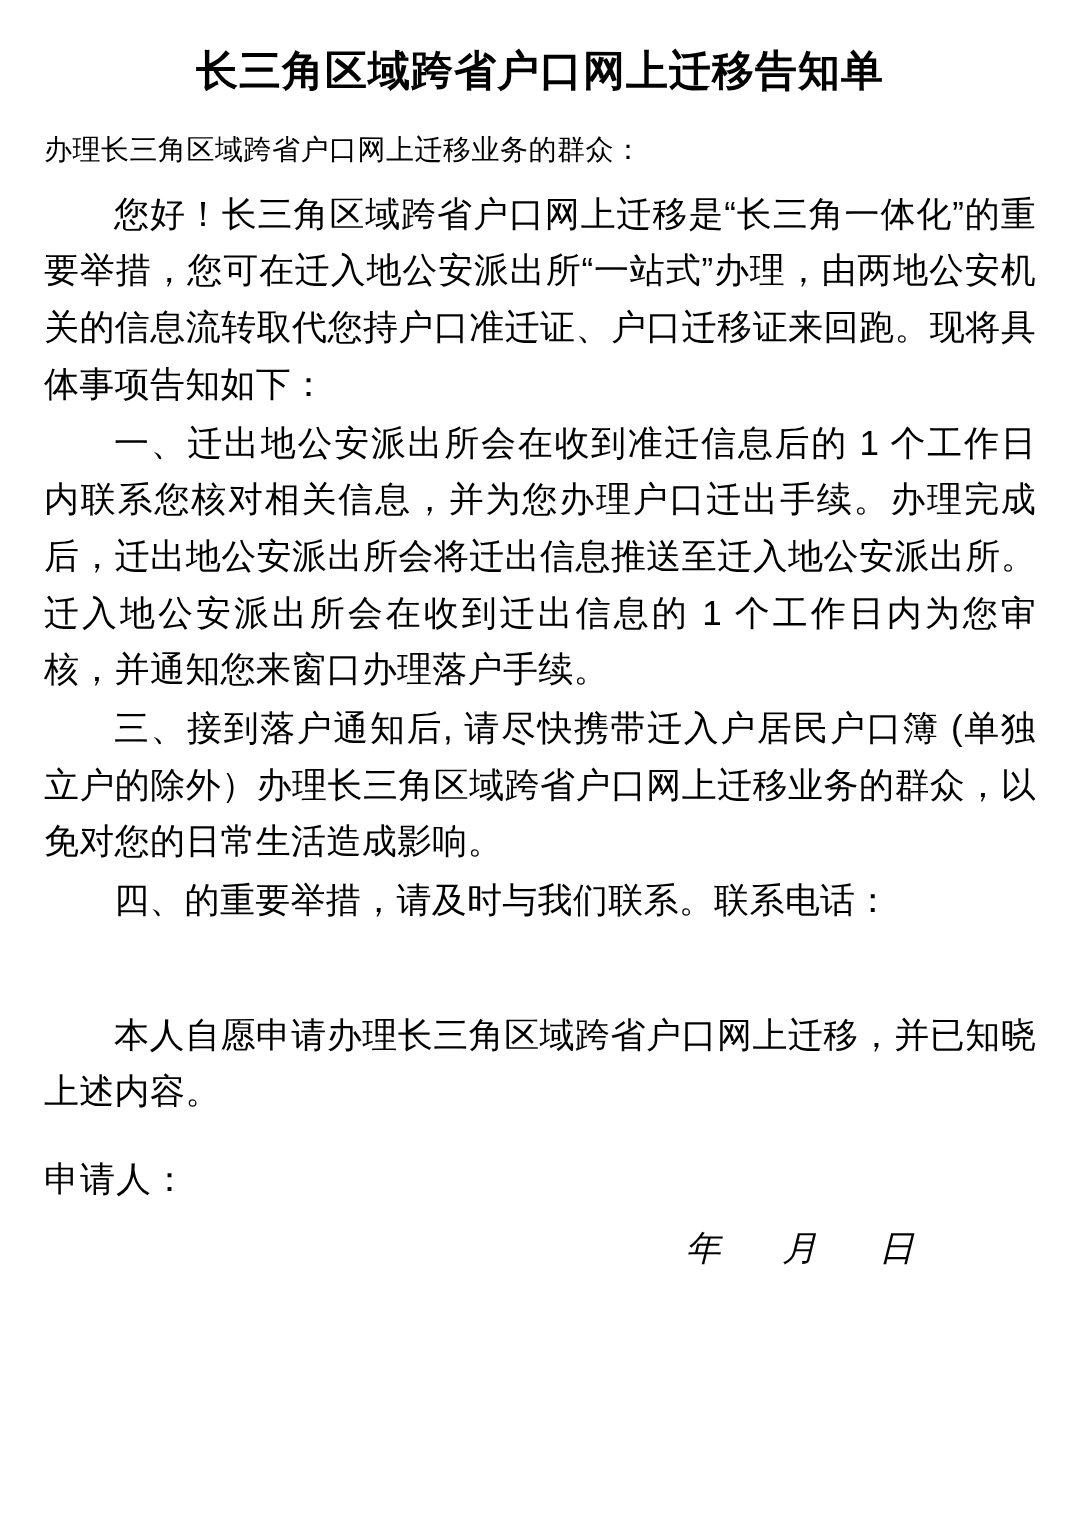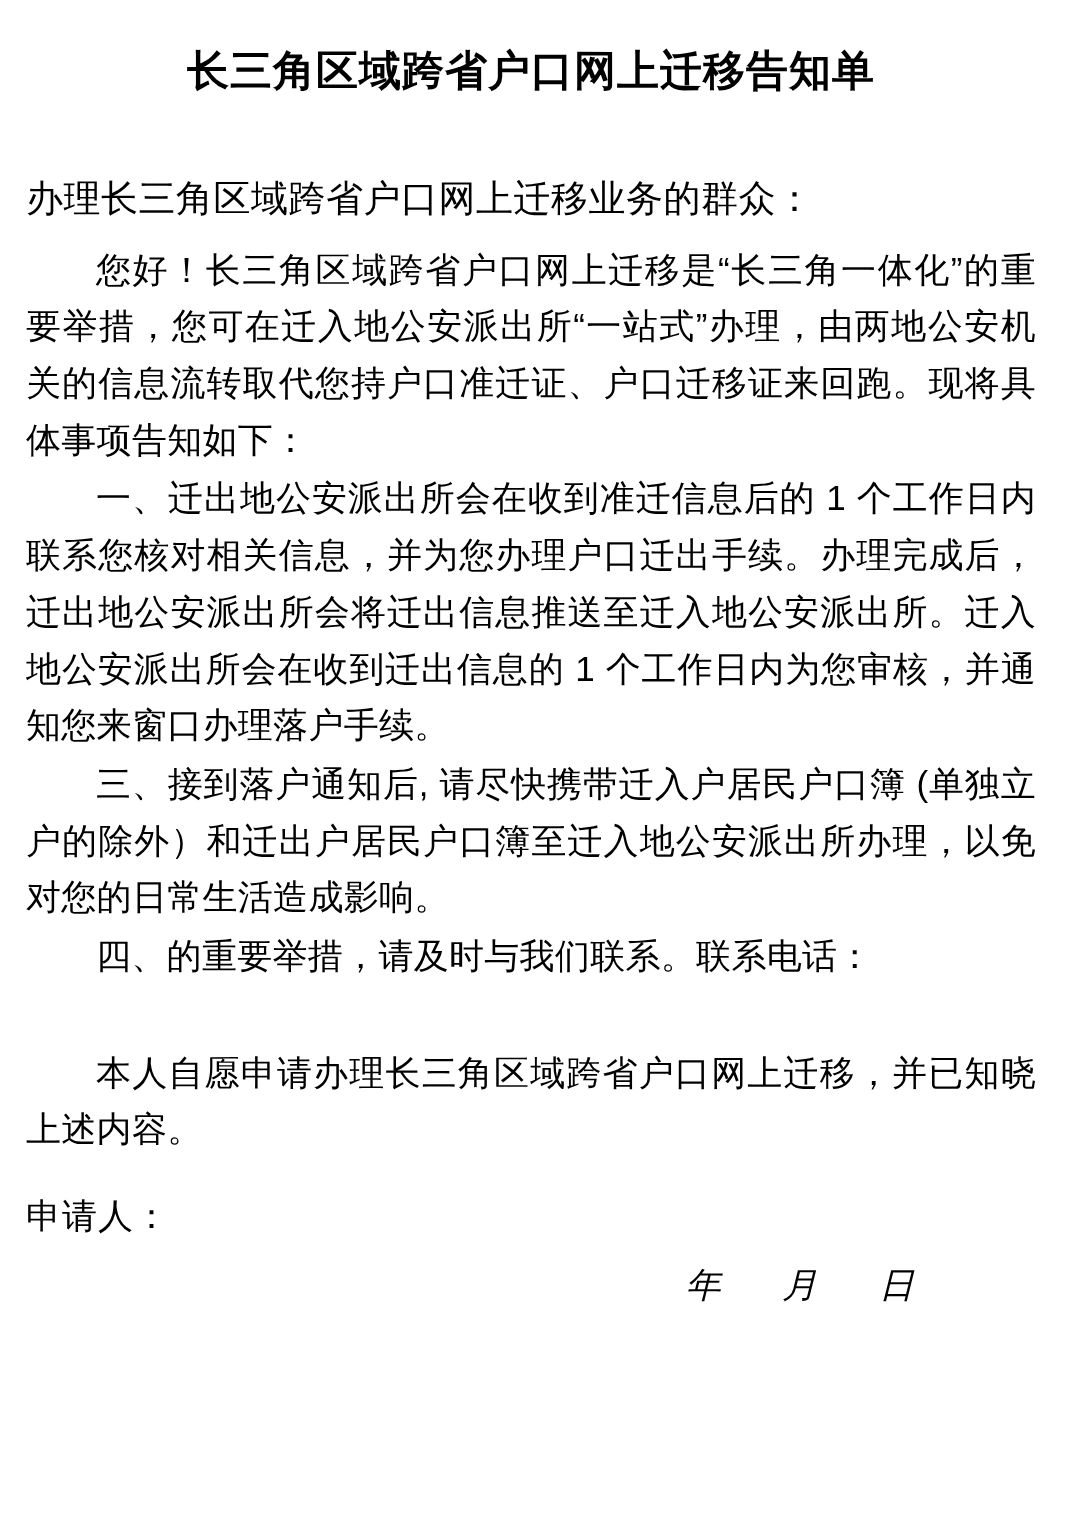--- a/index.html
+++ b/index.html
@@ -11,57 +11,58 @@
     width: 1080px;
     height: 1538px;
     font-family: "Liberation Sans", "DejaVu Sans", sans-serif;
     color: #000000;
     overflow: hidden;
   }
   .page {
     width: 1080px;
     height: 1447px;
     box-sizing: border-box;
-    padding: 34px 44px 0 26px;
+    padding: 34px 44px 0 44px;
     position: relative;
   }
   .doc-title {
     text-align: center;
     font-size: 42px;
     font-weight: 700;
     letter-spacing: 1px;
     line-height: 1.2;
     margin: 12px 0 0 0;
   }
   .salutation {
-    margin-top: 74px;
-    font-size: 37px;
+    margin-top: 32px;
+    font-size: 28px;
     line-height: 1.55;
     letter-spacing: 0.5px;
   }
   .para {
     font-size: 35px;
     line-height: 1.62;
     letter-spacing: 0.3px;
     text-align: justify;
     text-justify: inter-ideograph;
     text-indent: 2em;
     margin: 14px 0 0 0;
   }
   .para.tight {
     margin-top: 2px;
   }
   .declaration {
-    margin-top: 60px;
+    margin-top: 79px;
     font-size: 35px;
     line-height: 1.62;
     letter-spacing: 0.3px;
     text-align: justify;
     text-justify: inter-ideograph;
     text-indent: 2em;
+    font-family: Liberation Serif, serif;
   }
   .signature-row {
     margin-top: 26px;
     font-size: 35px;
     text-align: left;
     padding-right: 36px;
     letter-spacing: 1px;
   }
   .date-row {
     margin-top: 22px;
@@ -84,21 +85,21 @@
 
   <h1 class="doc-title">长三角区域跨省户口网上迁移告知单</h1>
 
   <div class="salutation">办理长三角区域跨省户口网上迁移业务的群众：</div>
 
   <p class="para">您好！长三角区域跨省户口网上迁移是“长三角一体化”的重要举措，您可在迁入地公安派出所“一站式”办理，由两地公安机关的信息流转取代您持户口准迁证、户口迁移证来回跑。现将具体事项告知如下：</p>
 
   <p class="para tight">一、迁出地公安派出所会在收到准迁信息后的 1 个工作日内联系您核对相关信息，并为您办理户口迁出手续。办理完成后，迁出地公安派出所会将迁出信息推送至迁入地公安派出所。迁入地公安派出所会在收到迁出信息的 1 个工作日内为您审核，并通知您来窗口办理落户手续。</p>
 
 
-  <p class="para tight">三、接到落户通知后, 请尽快携带迁入户居民户口簿 (单独立户的除外）和迁出户居民户口簿至迁入地公安派出所办理，以免对您的日常生活造成影响。</p>
+  <p class="para tight">三、接到落户通知后, 请尽快携带迁入户居民户口簿 (单独立户的除外）办理长三角区域跨省户口网上迁移业务的群众，以免对您的日常生活造成影响。</p>
 
   <p class="para tight">四、的重要举措，请及时与我们联系。联系电话：</p>
 
   <p class="declaration">本人自愿申请办理长三角区域跨省户口网上迁移，并已知晓上述内容。</p>
 
   <div class="signature-row">
     <span>申请人：</span>
   </div>
 
   <div class="date-row">

